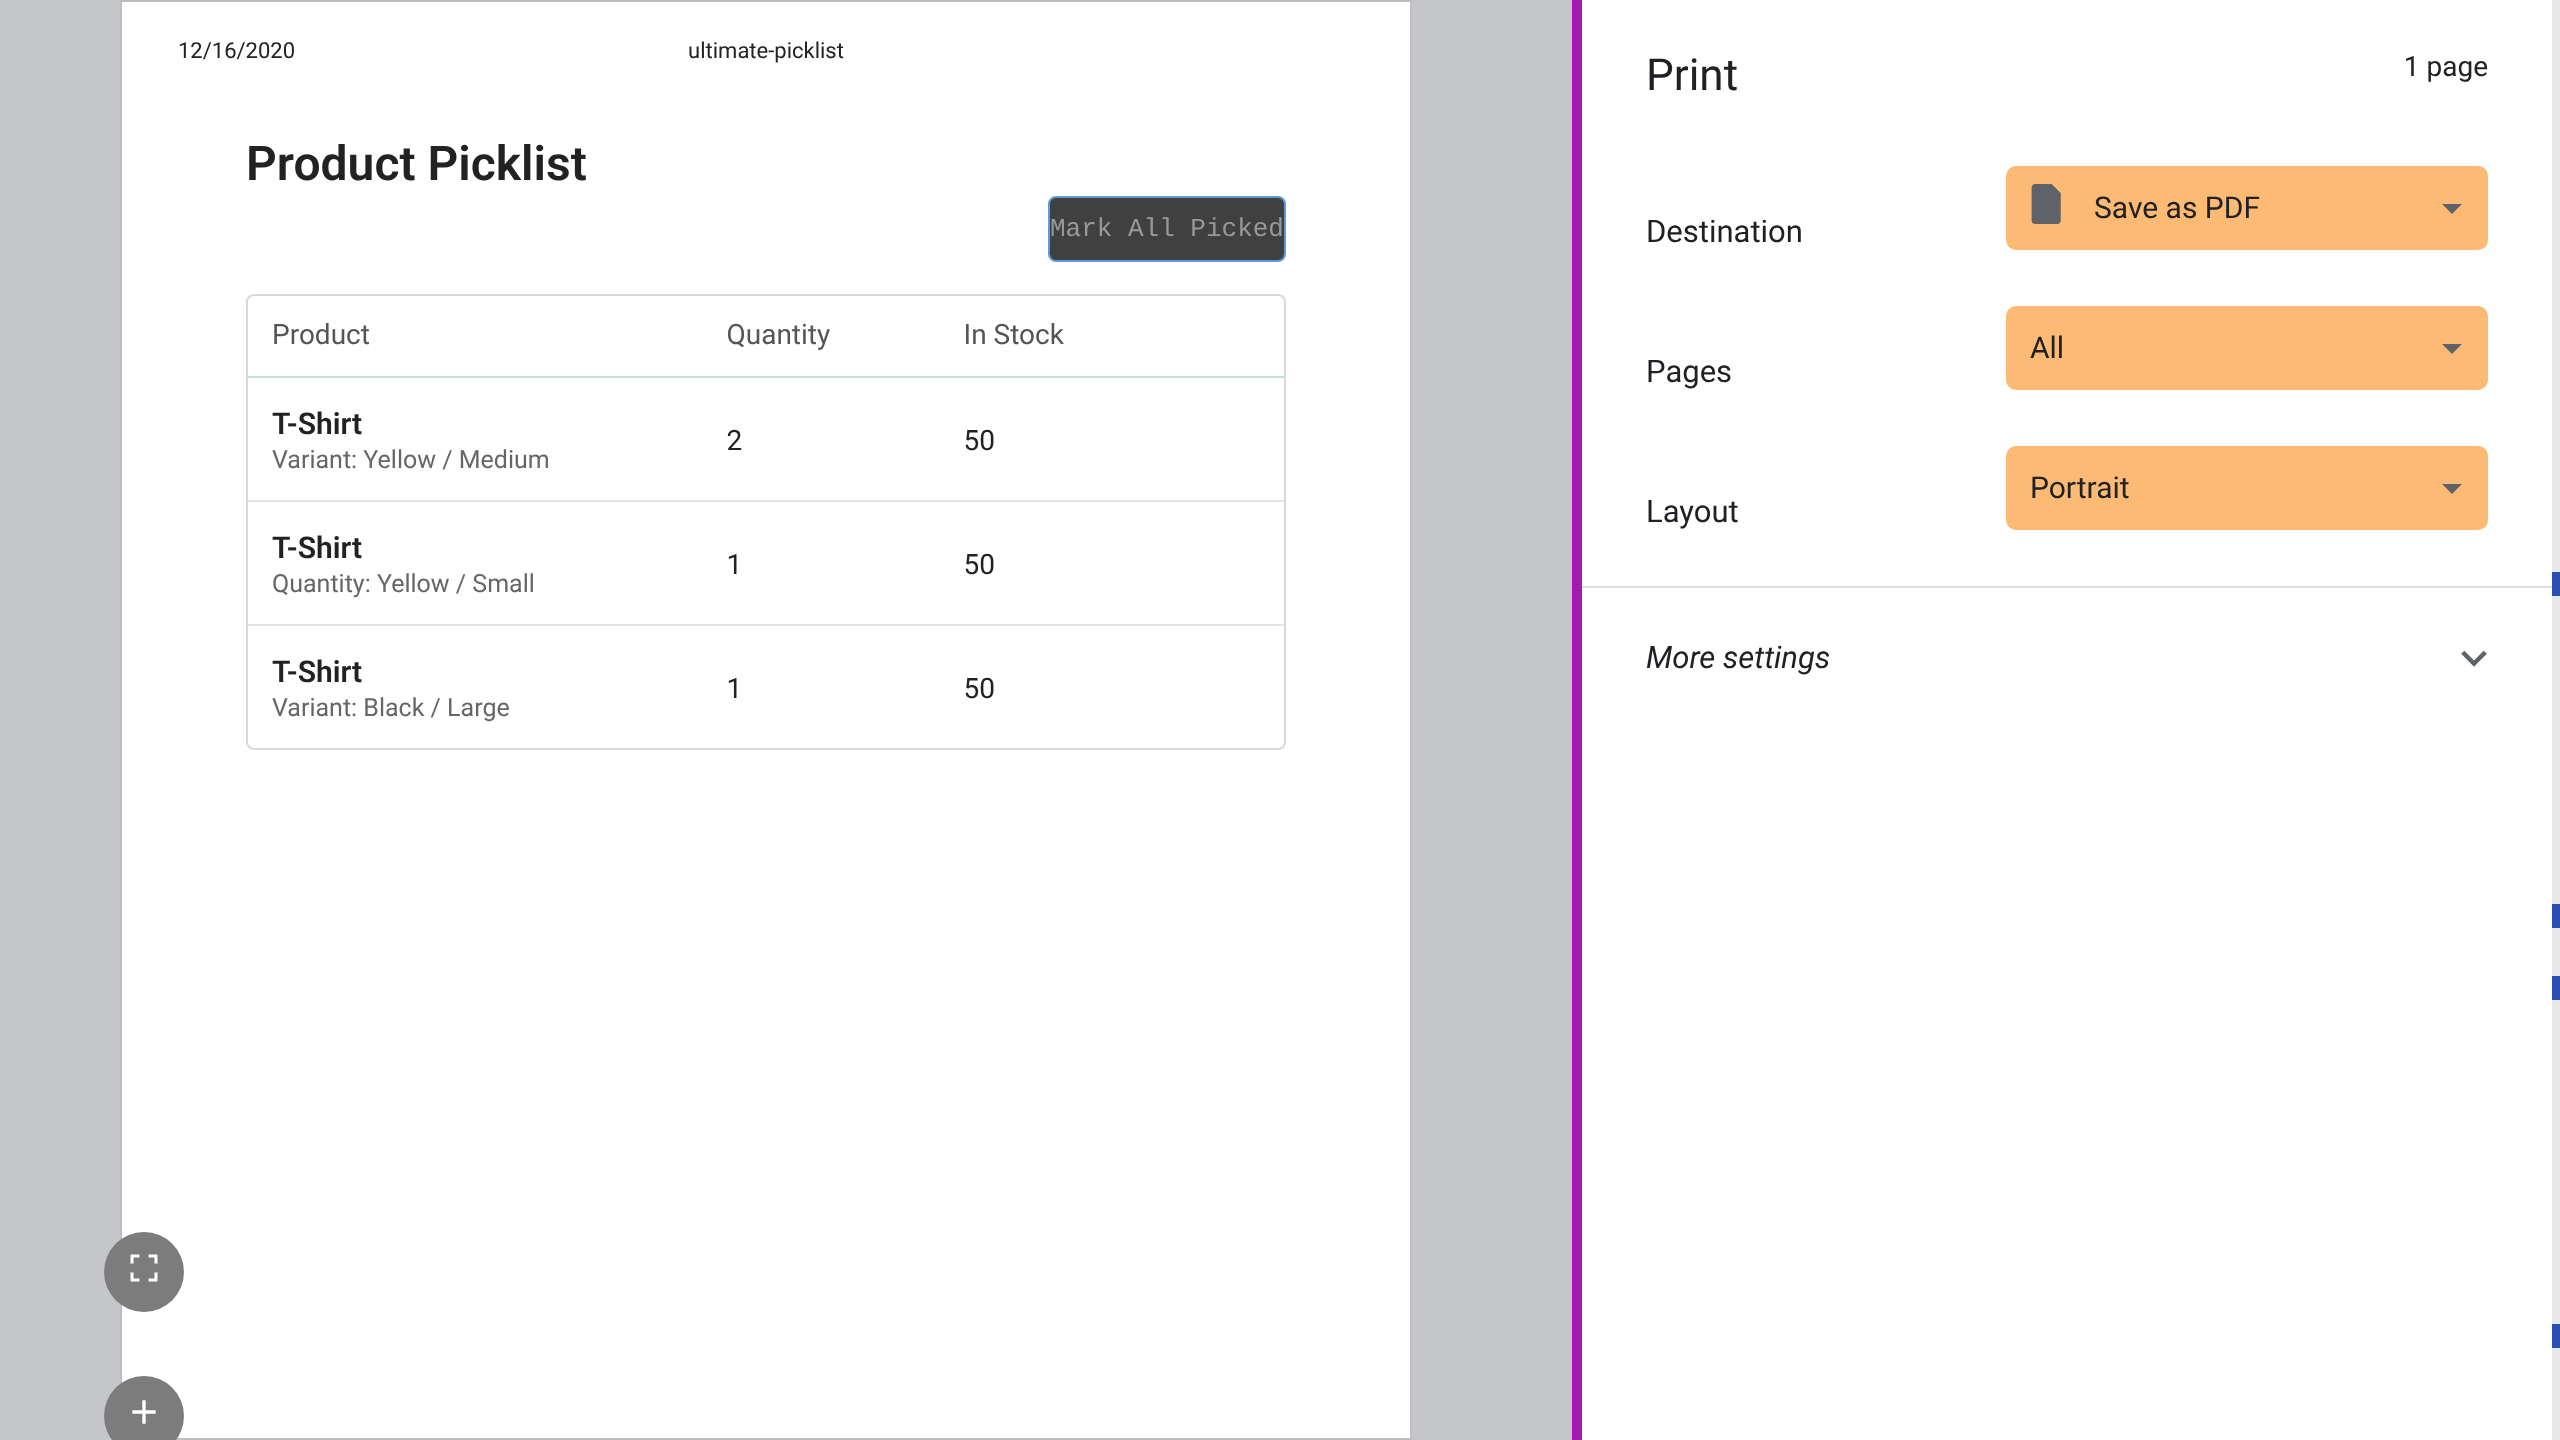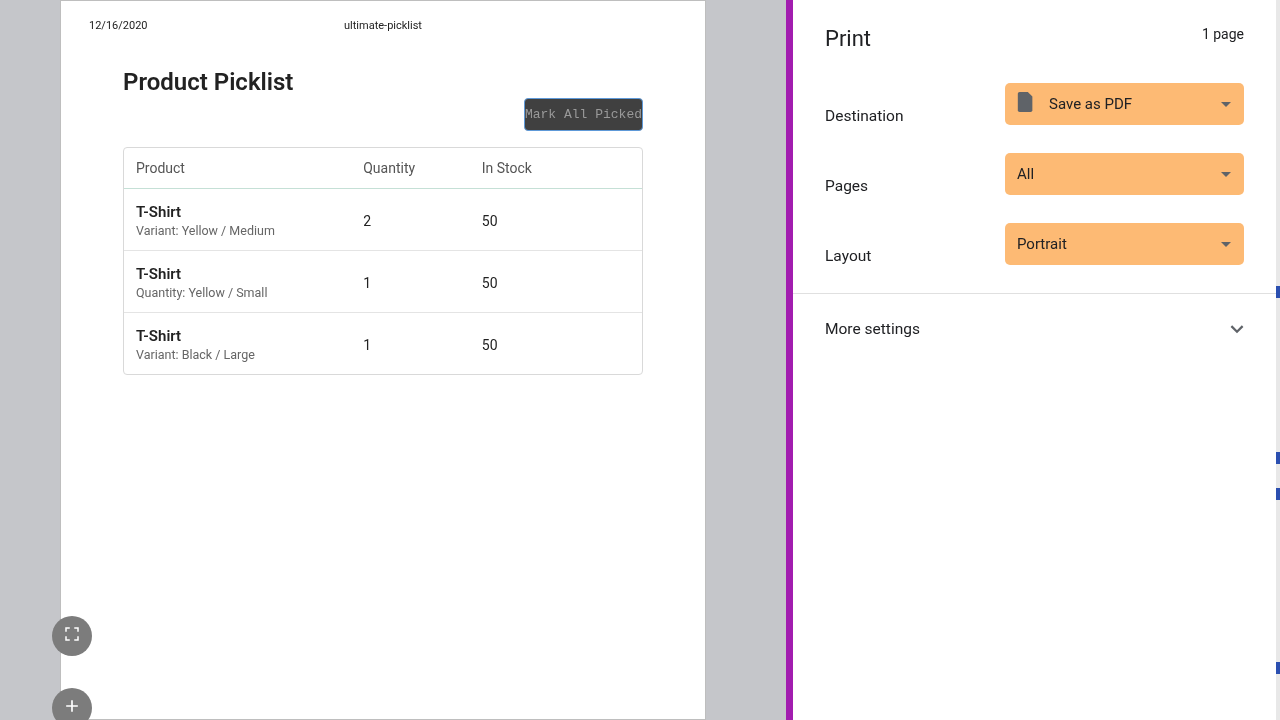--- a/index.html
+++ b/index.html
@@ -11,21 +11,21 @@
     overflow: hidden;
     display: flex;
   }
   .preview-wrap {
     flex: 0 0 786px;
     background: #c5c6ca;
     position: relative;
     padding-top: 0;
     display: flex;
     justify-content: center;
-    border-right: 7px solid #a21caf;
+    border-right: 5px solid #a21caf;
   }
   .page {
     background: #fff;
     width: 646px;
     height: 100%;
     margin-left: 60px;
     margin-right: 80px;
     border: 1px solid #bebebe;
     position: relative;
     padding: 18px 28px;
@@ -160,20 +160,21 @@
     margin: 0 -32px 20px;
   }
   .more-settings {
     display: flex;
     justify-content: space-between;
     align-items: center;
     font-size: 15.5px;
     color: #202124;
     cursor: pointer;
     padding: 6px 0;
+    font-style: italic;
   }
   .right-edge-marks {
     position: absolute;
     right: -4px;
     top: 0; bottom: 0;
     width: 4px;
   }
   .edge-tick { position: absolute; right: 0; width: 4px; height: 12px; background: #2b4fb0; }
 </style>
 </head>

